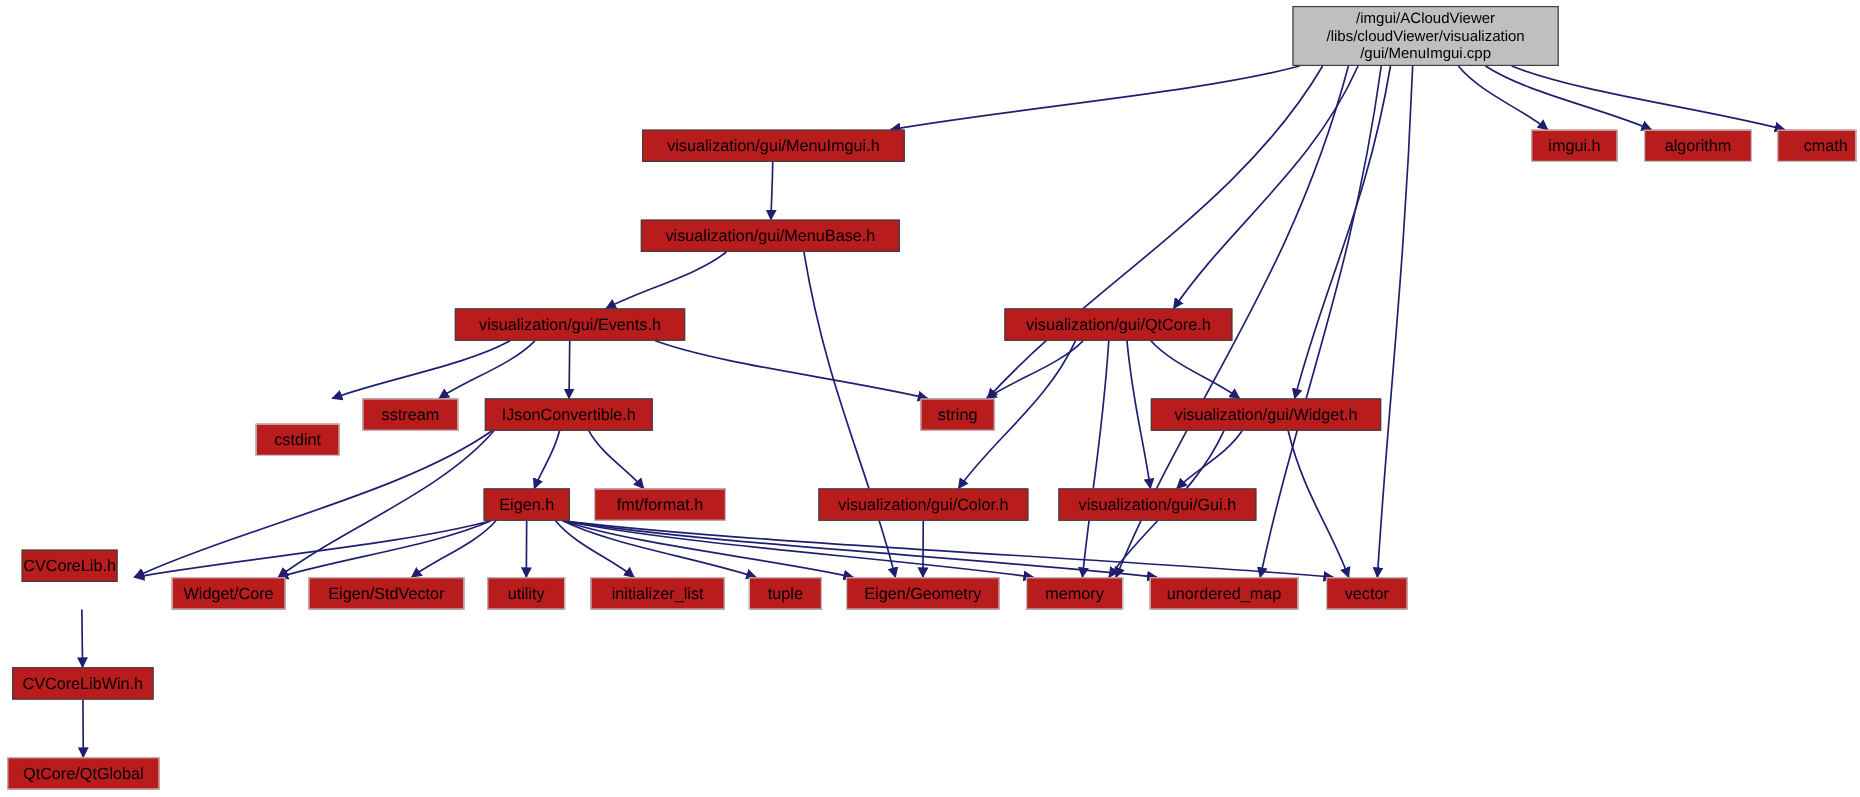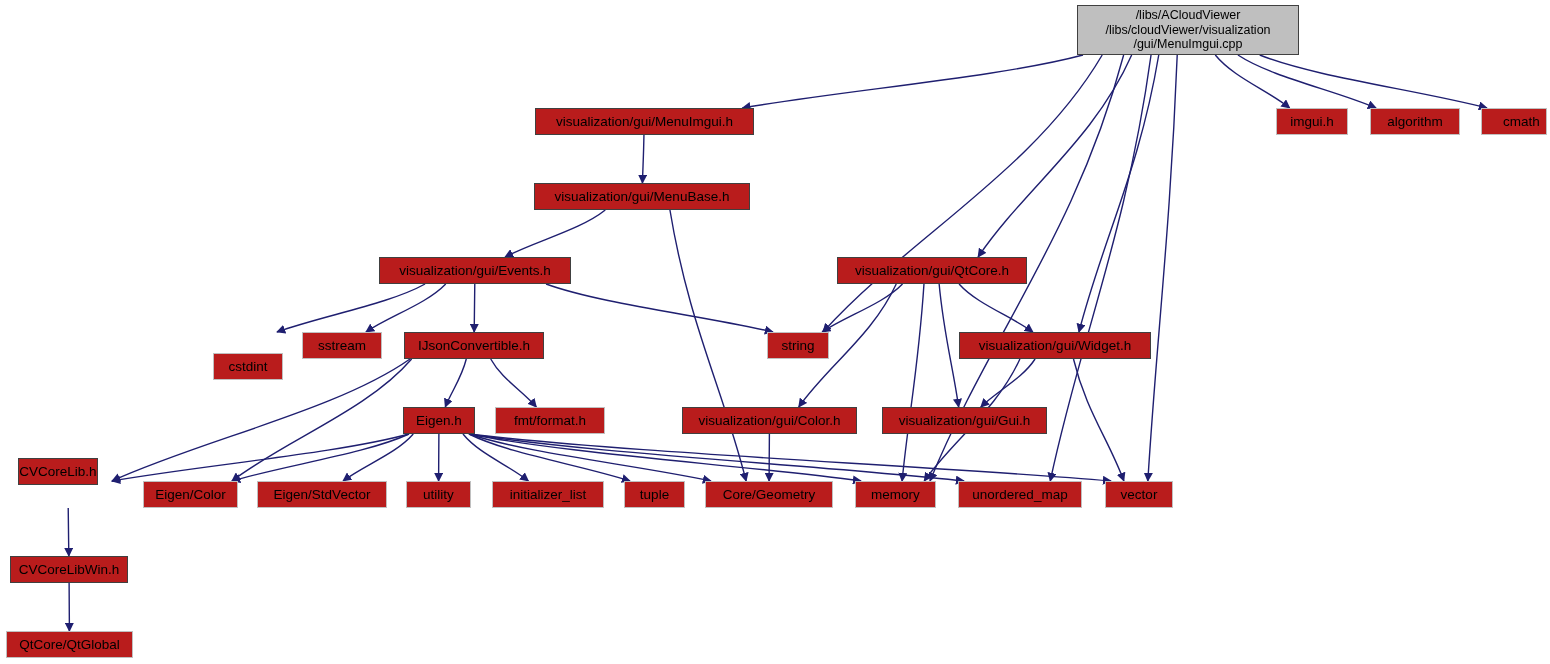--- a/index.html
+++ b/index.html
@@ -62,45 +62,45 @@
         <path d="M 923.97 284 C 918.6045 366.74, 908.7495 414.02, 902.07 481" marker-end="url(#ah)"></path>
         <path d="M 1035.09 359 C 1021.7864999999999 379.16, 997.3515 390.68, 980.79 407" marker-end="url(#ah)"></path>
         <path d="M 1019.91 359 C 996.4635 410.24, 953.3985 439.52, 924.21 481" marker-end="url(#ah)"></path>
         <path d="M 1073.48 359 C 1085.8280000000002 410.24, 1108.508 439.52, 1123.88 481" marker-end="url(#ah)"></path>
         <path d="M 769.39 434 C 769.3165 453.74, 769.1815 465.02, 769.09 481" marker-end="url(#ah)"></path>
         <path d="M 68.22 508 C 68.36699999999999 528.16, 68.637 539.68, 68.82 556" marker-end="url(#ah)"></path>
         <path d="M 69.11 583 C 69.1835 603.16, 69.31849999999999 614.68, 69.41 631" marker-end="url(#ah)"></path>
       </g>
   </svg>
   <div id="node-layer">
-      <div class="node root" style="left: 1077px; top: 5px; width: 222px; height: 50px; font-size: 12.5px;"><span>/libs/ACloudViewer
+      <div class="node root" style="left: 1077px; top: 5px; width: 222px; height: 50px; font-size: 12.5px;"><span>/imgui/ACloudViewer
 /libs/cloudViewer/visualization
 /gui/MenuImgui.cpp</span></div>
       <div class="node bold" style="left: 535px; top: 108px; width: 219px; height: 27px;"><span>visualization/gui/MenuImgui.h</span></div>
       <div class="node thin" style="left: 1276px; top: 108px; width: 72px; height: 27px;"><span>imgui.h</span></div>
       <div class="node thin" style="left: 1370px; top: 108px; width: 90px; height: 27px;"><span>algorithm</span></div>
       <div class="node thin" style="left: 1481px; top: 108px; width: 66px; height: 27px; padding-left: 15px;"><span>cmath</span></div>
       <div class="node bold" style="left: 534px; top: 183px; width: 216px; height: 27px;"><span>visualization/gui/MenuBase.h</span></div>
       <div class="node bold" style="left: 379px; top: 257px; width: 192px; height: 27px;"><span>visualization/gui/Events.h</span></div>
       <div class="node bold" style="left: 837px; top: 257px; width: 190px; height: 27px;"><span>visualization/gui/QtCore.h</span></div>
       <div class="node thin" style="left: 213px; top: 332px; width: 70px; height: 27px; margin-top: 21px;"><span>cstdint</span></div>
       <div class="node thin" style="left: 302px; top: 332px; width: 80px; height: 27px;"><span>sstream</span></div>
       <div class="node bold" style="left: 404px; top: 332px; width: 140px; height: 27px;"><span>IJsonConvertible.h</span></div>
       <div class="node thin" style="left: 767px; top: 332px; width: 62px; height: 27px;"><span>string</span></div>
       <div class="node bold" style="left: 959px; top: 332px; width: 192px; height: 27px;"><span>visualization/gui/Widget.h</span></div>
       <div class="node bold" style="left: 403px; top: 407px; width: 72px; height: 27px;"><span>Eigen.h</span></div>
       <div class="node thin" style="left: 495px; top: 407px; width: 110px; height: 27px;"><span>fmt/format.h</span></div>
       <div class="node bold" style="left: 682px; top: 407px; width: 175px; height: 27px;"><span>visualization/gui/Color.h</span></div>
       <div class="node bold" style="left: 882px; top: 407px; width: 165px; height: 27px;"><span>visualization/gui/Gui.h</span></div>
       <div class="node bold" style="left: 18px; top: 458px; width: 80px; height: 27px;"><span>CVCoreLib.h</span></div>
-      <div class="node thin" style="left: 143px; top: 481px; width: 95px; height: 27px;"><span>Eigen/Color</span></div>
+      <div class="node thin" style="left: 143px; top: 481px; width: 95px; height: 27px;"><span>Widget/Core</span></div>
       <div class="node thin" style="left: 257px; top: 481px; width: 130px; height: 27px;"><span>Eigen/StdVector</span></div>
       <div class="node thin" style="left: 406px; top: 481px; width: 65px; height: 27px;"><span>utility</span></div>
       <div class="node thin" style="left: 492px; top: 481px; width: 112px; height: 27px;"><span>initializer_list</span></div>
       <div class="node thin" style="left: 624px; top: 481px; width: 61px; height: 27px;"><span>tuple</span></div>
-      <div class="node thin" style="left: 705px; top: 481px; width: 128px; height: 27px;"><span>Core/Geometry</span></div>
+      <div class="node thin" style="left: 705px; top: 481px; width: 128px; height: 27px;"><span>Eigen/Geometry</span></div>
       <div class="node thin" style="left: 855px; top: 481px; width: 81px; height: 27px;"><span>memory</span></div>
       <div class="node thin" style="left: 958px; top: 481px; width: 124px; height: 27px;"><span>unordered_map</span></div>
       <div class="node thin" style="left: 1105px; top: 481px; width: 68px; height: 27px;"><span>vector</span></div>
       <div class="node bold" style="left: 10px; top: 556px; width: 118px; height: 27px;"><span>CVCoreLibWin.h</span></div>
       <div class="node thin" style="left: 6px; top: 631px; width: 127px; height: 27px;"><span>QtCore/QtGlobal</span></div>
     </div>
 </div>
 
 </body></html>

